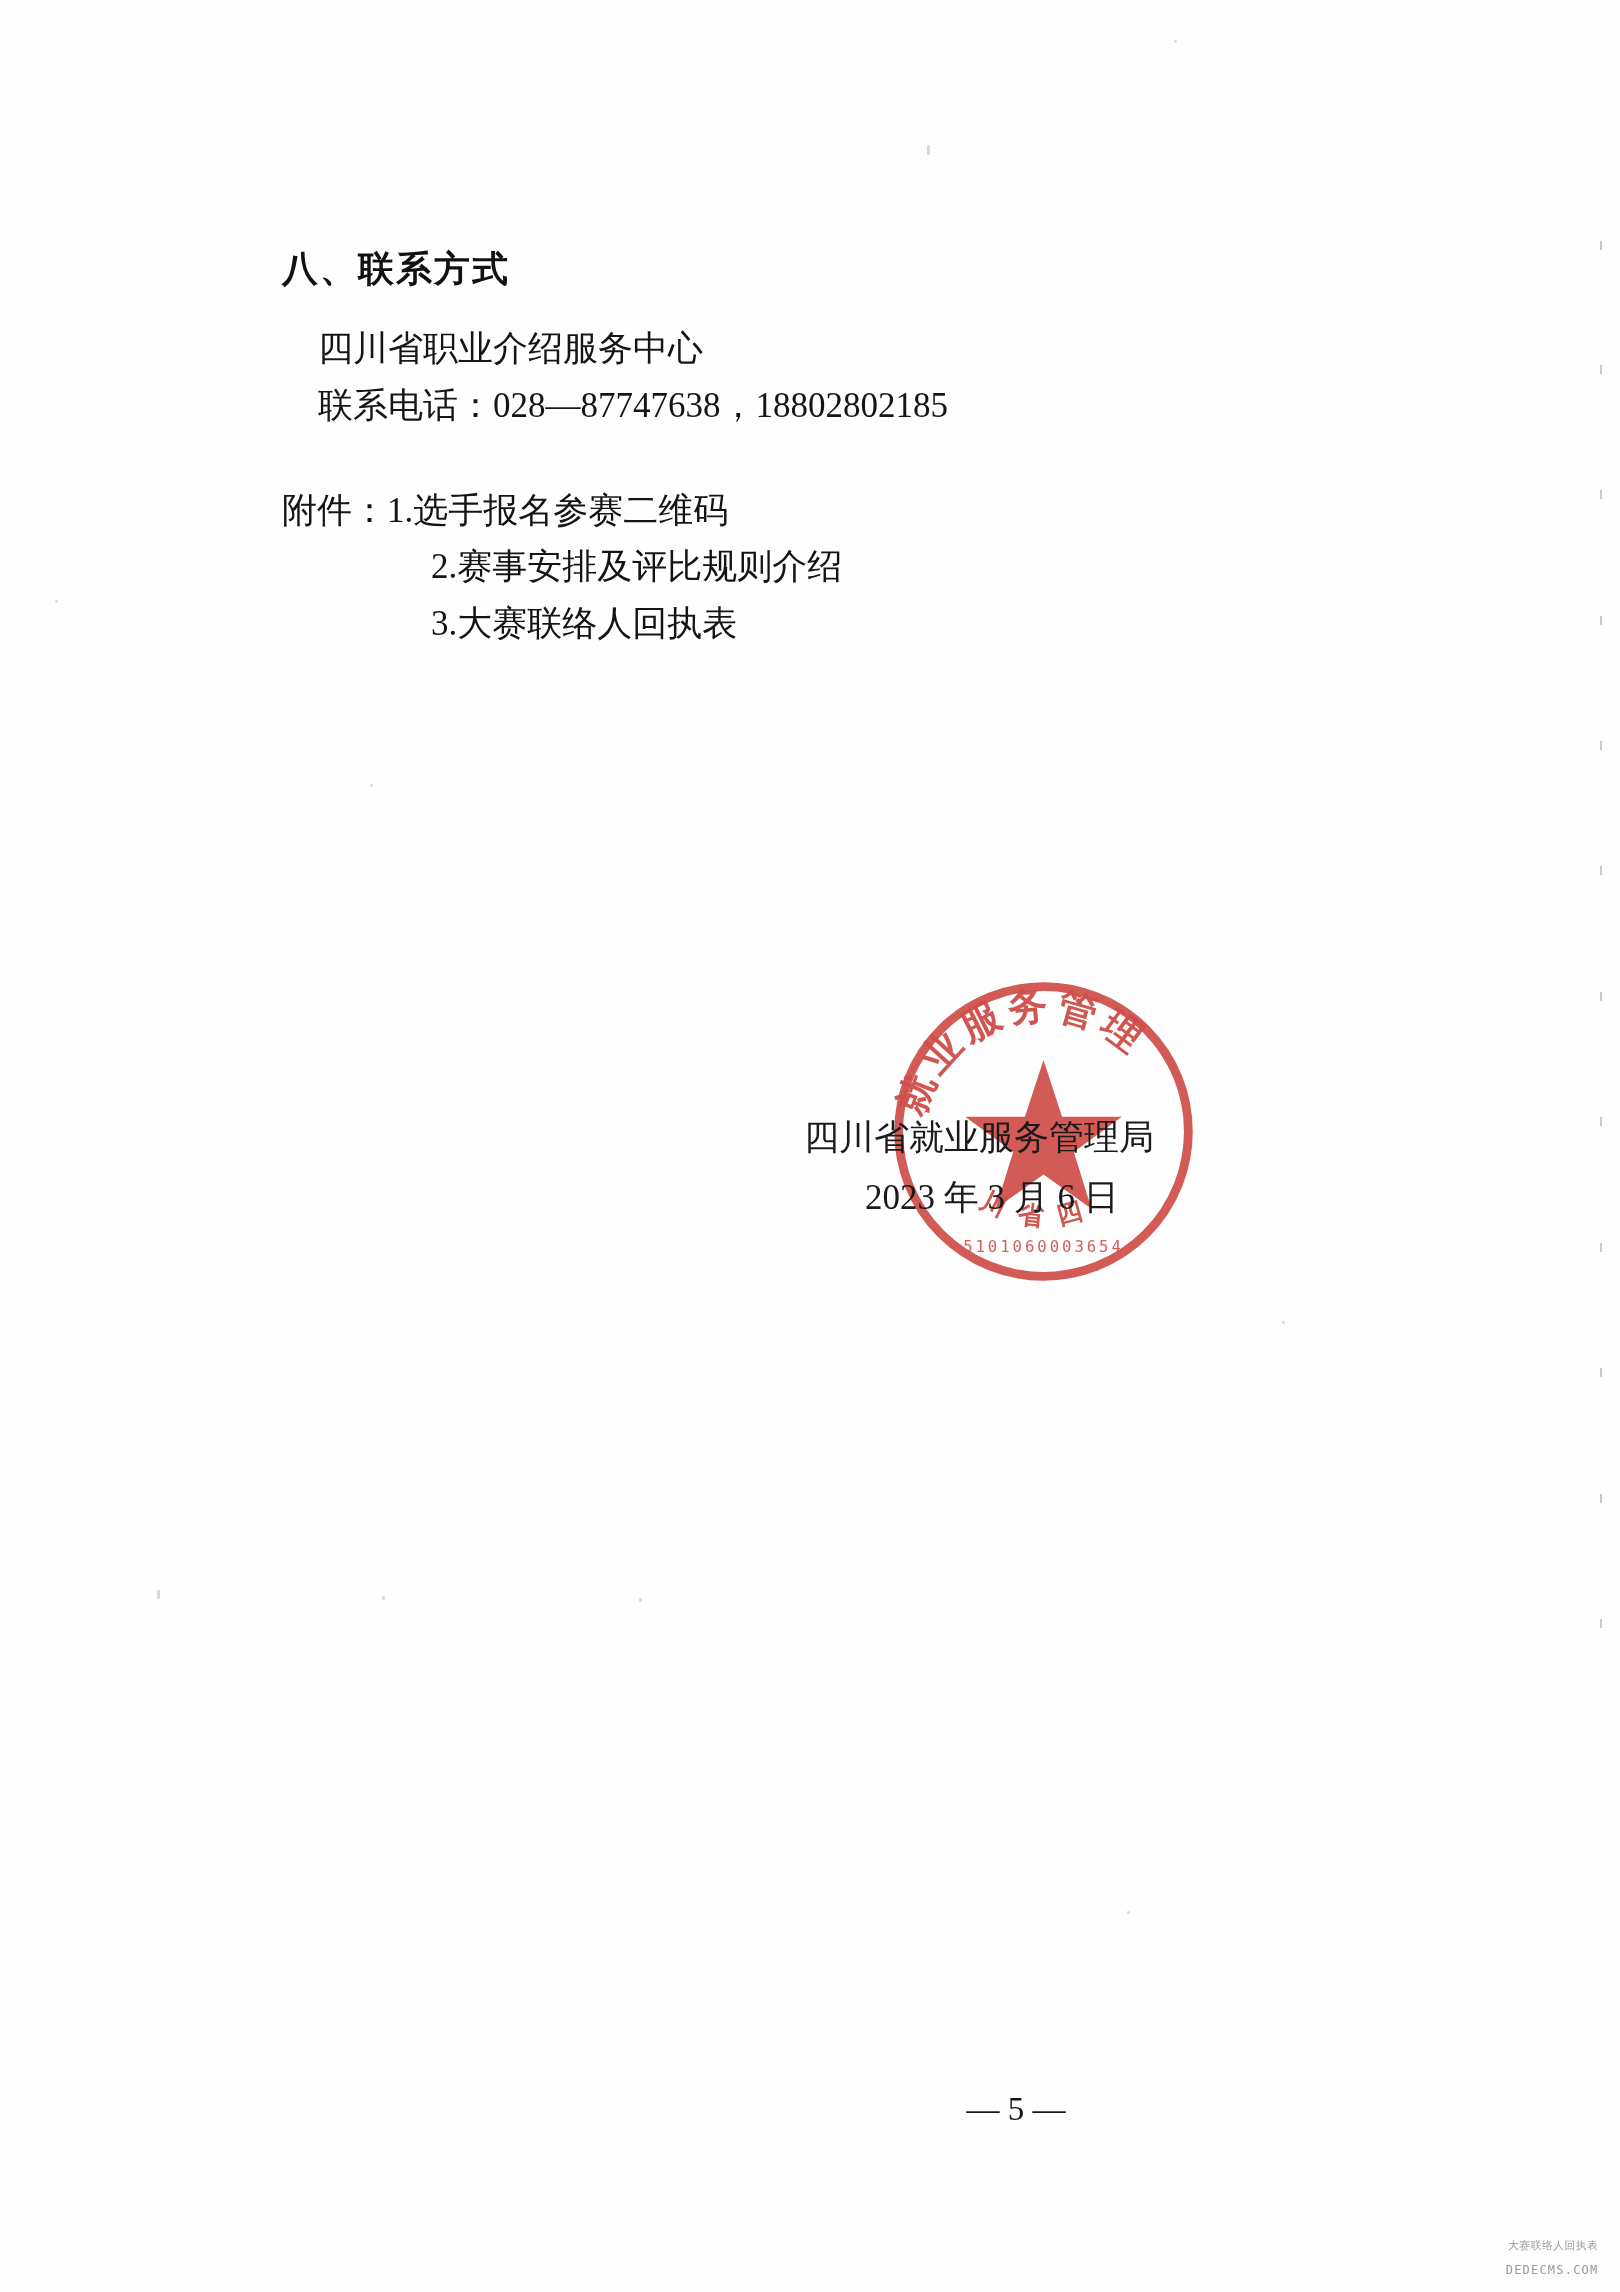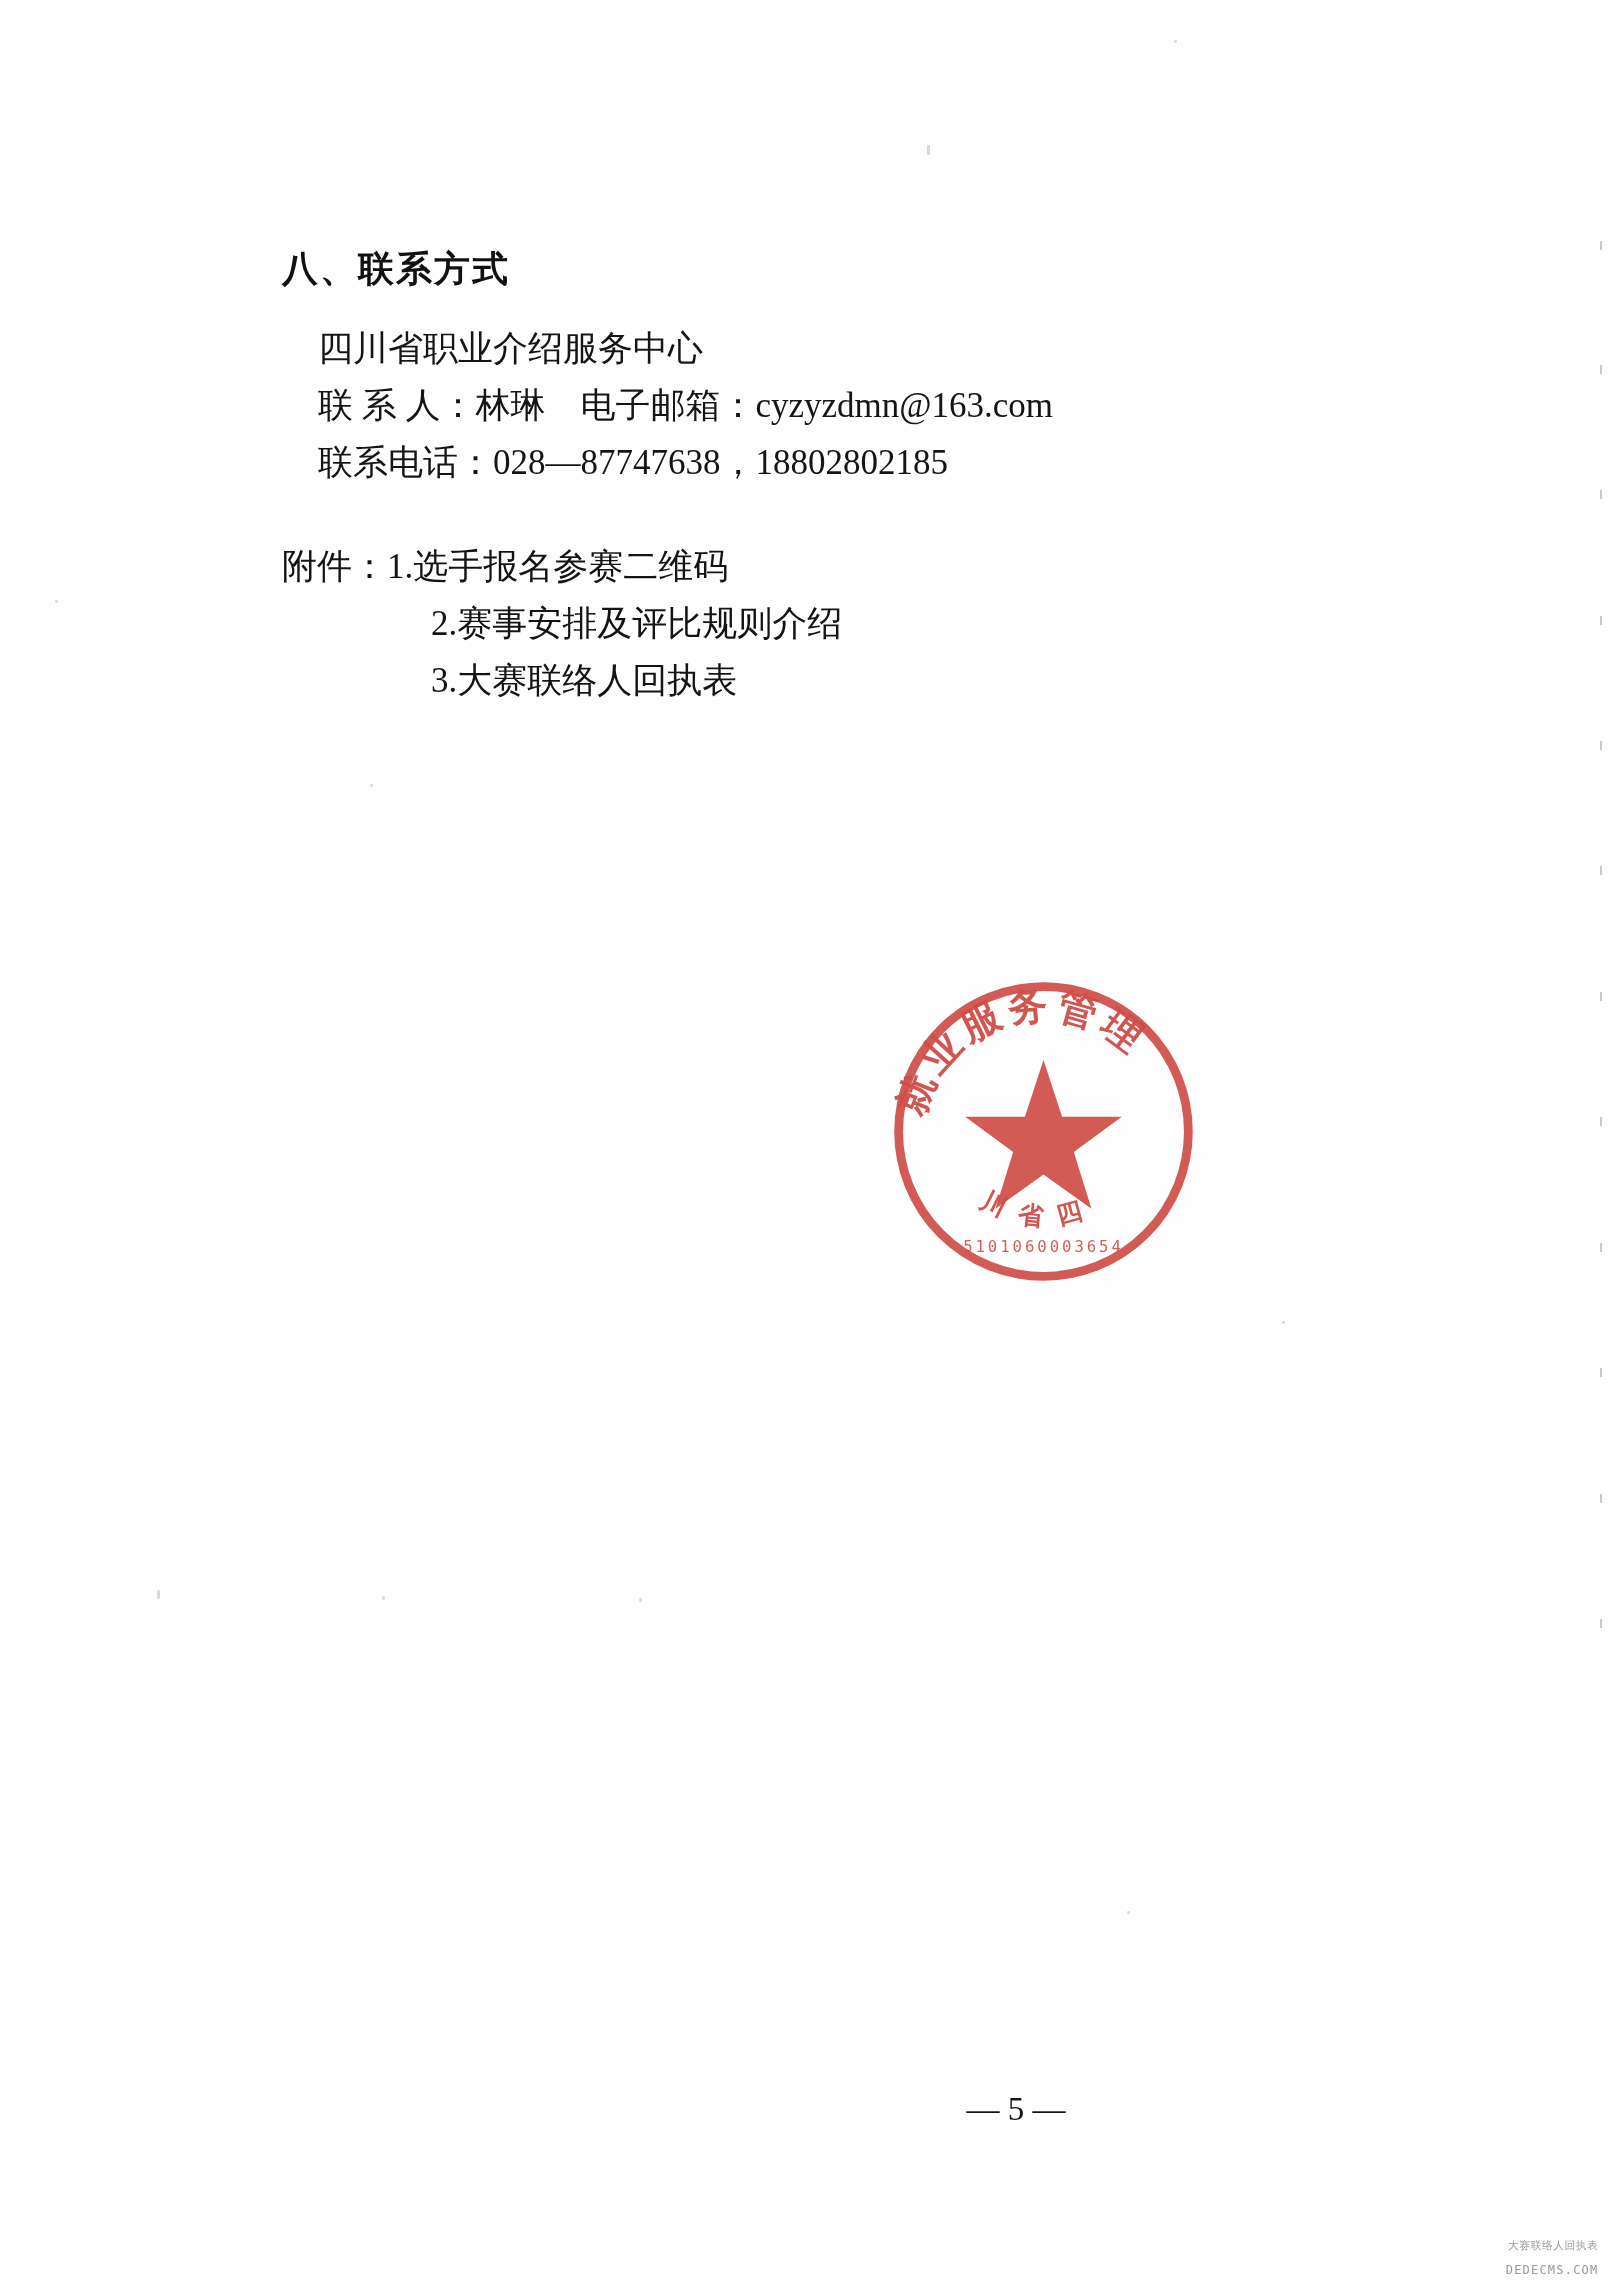--- a/index.html
+++ b/index.html
@@ -157,21 +157,20 @@
     <i style="top:1368px;"></i>
     <i style="top:1494px;"></i>
     <i style="top:1619px;"></i>
   </div>
 
   <div class="content">
 
     <h1 class="heading">八、联系方式</h1>
 
     <div class="line">四川省职业介绍服务中心</div>
-    <div class="line">联 系 人：林琳    电子邮箱：cyzyzdmn@163.com</div>
     <div class="line">联系电话：028—87747638，18802802185</div>
 
     <div class="blockgap"></div>
 
     <div class="attach-block">
       <div class="attach-line">附件：1.选手报名参赛二维码</div>
       <div class="attach-line attach-indent">2.赛事安排及评比规则介绍</div>
       <div class="attach-line attach-indent">3.大赛联络人回执表</div>
     </div>
   </div>
@@ -187,20 +186,24 @@
       <text font-family="'DejaVu Sans', sans-serif" font-size="40" font-weight="bold" fill="#c8352f" opacity="0.95" letter-spacing="6">
         <textPath href="#topArc" startOffset="6%">就业服务管理</textPath>
       </text>
       <text font-family="'DejaVu Sans', sans-serif" font-size="26" font-weight="bold" fill="#c8352f" opacity="0.95" letter-spacing="4">
         <textPath href="#botArc" startOffset="22%">川 省 四</textPath>
       </text>
       <text x="165" y="288" text-anchor="middle" font-family="'DejaVu Sans Mono', monospace" font-size="16" letter-spacing="3" fill="#c8352f" opacity="0.9">5101060003654</text>
     </svg>
   </div>
 
+  <div class="sign-area">
+    <div class="sign-line">四川省就业服务管理局</div>
+    <div class="sign-line date">2023 年 3 月 6 日</div>
+  </div>
 
   <div class="page-number">— 5 —</div>
 
   <div class="watermark">
     <div class="wm1">大赛联络人回执表</div>
     <div class="wm2">DEDECMS.COM</div>
   </div>
 
 </div>
 

